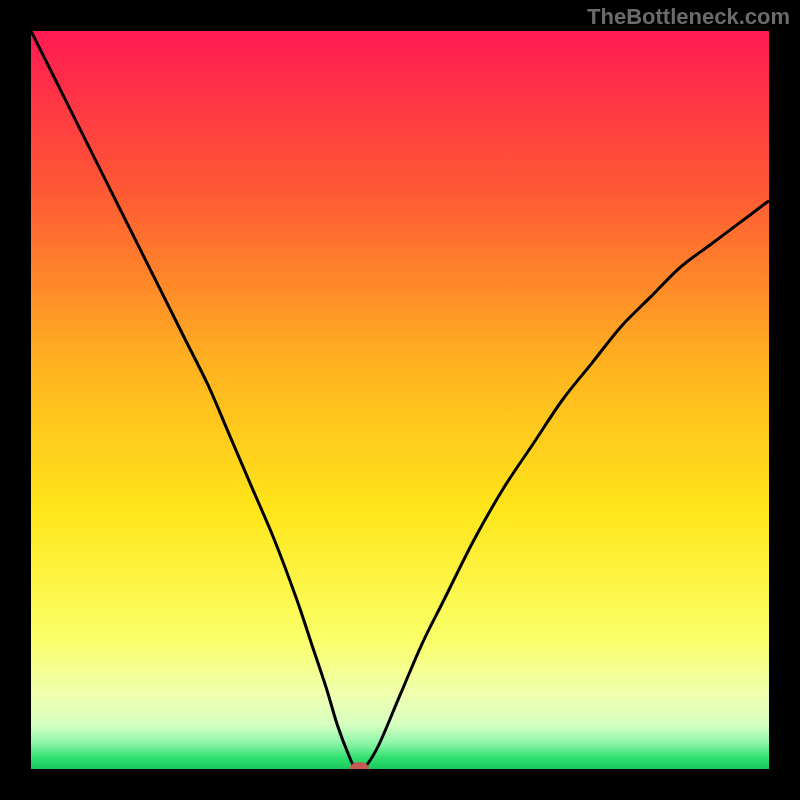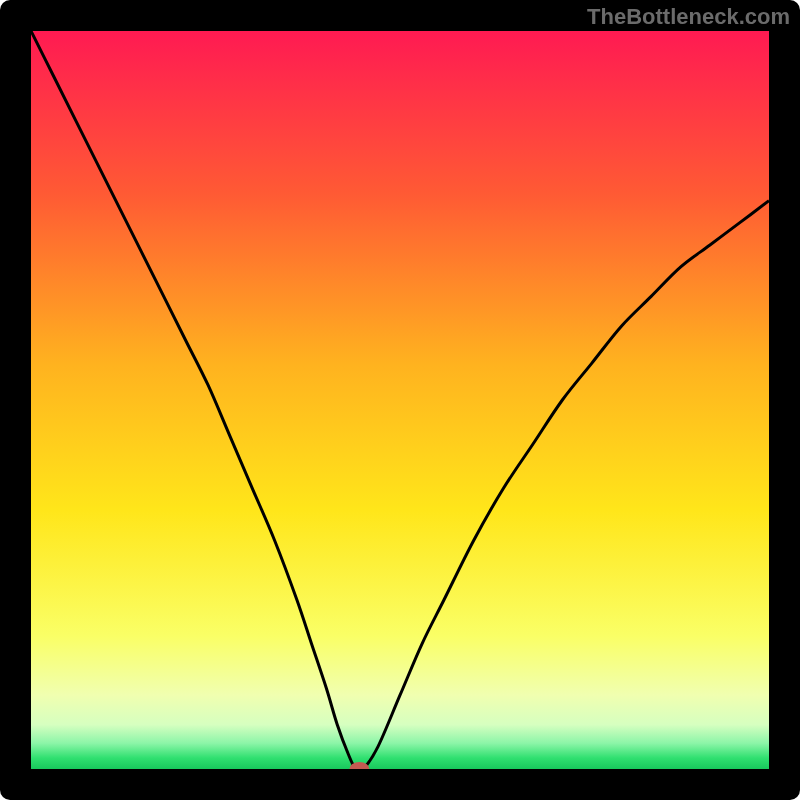--- a/index.html
+++ b/index.html
@@ -5,21 +5,20 @@
   body {
     margin: 0;
     padding: 0;
     background: #fff;
   }
   .container {
     width: 800px;
     height: 800px;
     position: relative;
     background: #000;
-    border-radius: 10px;
   }
   .watermark {
     position: absolute;
     top: 4px;
     right: 10px;
     font-family: Arial, Helvetica, sans-serif;
     font-size: 22px;
     font-weight: bold;
     color: #6b6b6b;
   }

